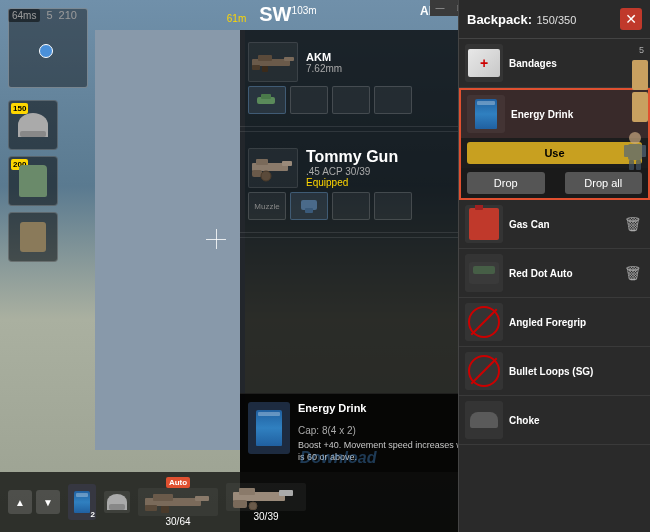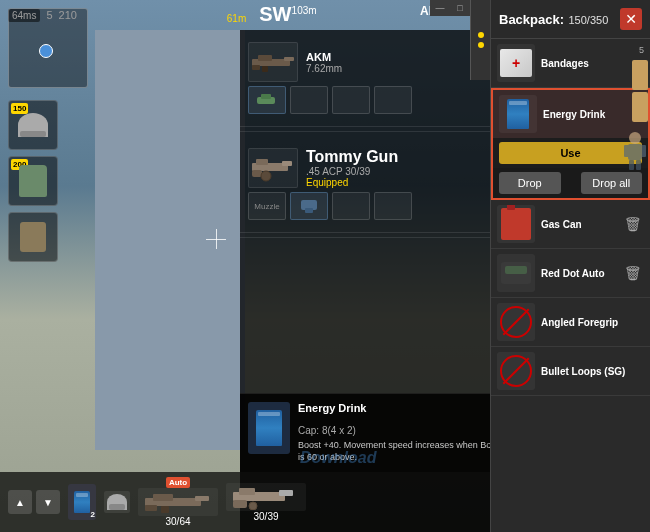--- a/index.html
+++ b/index.html
@@ -309,21 +309,21 @@
       color: white;
       font-size: 8px;
       font-weight: bold;
     }
 
     
     .backpack-panel {
       position: absolute;
       right: 0;
       top: 0;
-      width: 160px;
+      width: 192px;
       height: 532px;
       background: #2a2a2a;
       border-left: 1px solid #444;
     }
     .bp-header {
       padding: 8px;
       border-bottom: 1px solid #444;
       display: flex;
       justify-content: space-between;
       align-items: center;
@@ -915,20 +915,28 @@
 
     <div class="bp-item">
       <div class="bp-item-icon">
         <div class="icon-no"></div>
       </div>
       <div class="bp-item-info">
         <div class="bp-item-name">Bullet Loops (SG)</div>
       </div>
     </div>
 
+    <div class="bp-item">
+      <div class="bp-item-icon">
+        <div class="icon-choke"></div>
+      </div>
+      <div class="bp-item-info">
+        <div class="bp-item-name">Choke</div>
+      </div>
+    </div>
 
   </div>
 </div>
 
 <div style="position:absolute;right:0;top:130px;width:30px;height:40px;overflow:hidden;opacity:0.7;">
   <svg width="30" height="40" viewBox="0 0 30 40">
     <circle cx="15" cy="8" r="6" fill="#c8a880"></circle>
     <rect x="8" y="14" width="14" height="16" fill="#556677" rx="2"></rect>
     <rect x="4" y="15" width="6" height="12" fill="#556677" rx="1"></rect>
     <rect x="20" y="15" width="6" height="12" fill="#556677" rx="1"></rect>

